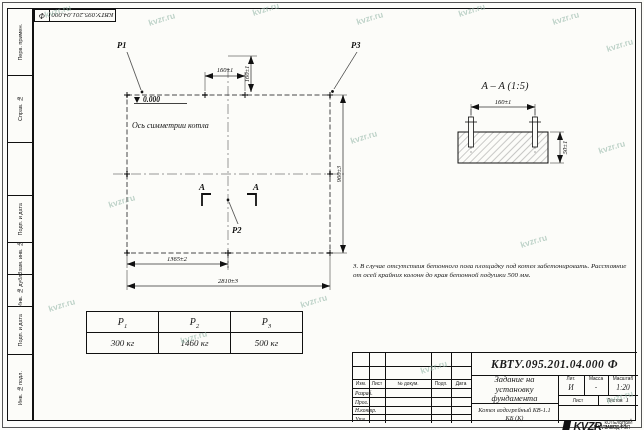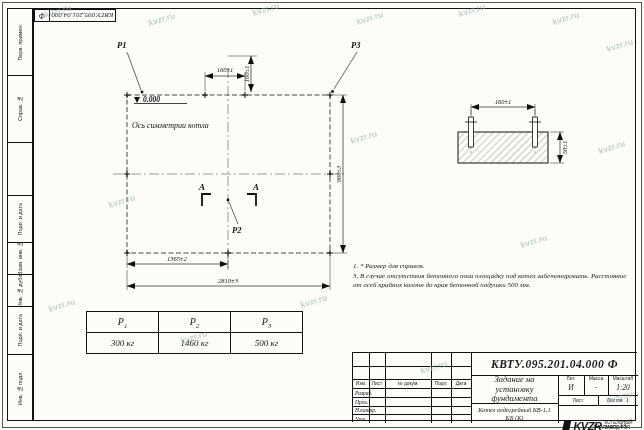--- a/index.html
+++ b/index.html
@@ -197,20 +197,21 @@
     </g>
 
     <g stroke="#111" stroke-width="1.8" fill="none">
       <path d="M106,166 L97,166 L97,178"></path>
       <path d="M142,166 L151,166 L151,178"></path>
     </g>
     <text class="atext" x="97" y="162" text-anchor="middle">А</text>
     <text class="atext" x="151" y="162" text-anchor="middle">А</text>
   </svg>
 
+  <div class="section-title">А – А (1:5)</div>
   <svg class="section-svg" width="150" height="85" viewBox="0 0 150 85">
     <defs>
       <marker id="arrS" markerWidth="9" markerHeight="8" refX="8" refY="3" orient="auto-start-reverse" markerUnits="userSpaceOnUse">
         <path d="M0,0 L8,3 L0,6 Z" fill="#111"></path>
       </marker>
       <pattern id="hatch" width="5" height="5" patternTransform="rotate(45)" patternUnits="userSpaceOnUse">
         <line x1="0" y1="0" x2="0" y2="5" stroke="#666" stroke-width=".7"></line>
       </pattern>
     </defs>
 
@@ -237,21 +238,20 @@
 
     <g>
       <line x1="105" y1="37" x2="119" y2="37" stroke="#333" stroke-width=".55"></line>
       <line x1="105" y1="68" x2="119" y2="68" stroke="#333" stroke-width=".55"></line>
       <line x1="115" y1="37" x2="115" y2="68" stroke="#222" stroke-width=".7" marker-start="url(#arrS)" marker-end="url(#arrS)"></line>
       <text class="dimtext" transform="translate(122,52.5) rotate(-90)" text-anchor="middle">50±1</text>
     </g>
   </svg>
 
   <div class="notes">
-    <div>1. * Размер для справок.</div>
     <div>3. В случае отсутствия бетонного пола площадку под котел забетонировать. Расстояние от осей крайних колонн до края бетонной подушки 500 мм.</div>
   </div>
 
   <table class="ptable">
     <tbody>
         <tr>
       <td class="hdr"><span>Р</span><sub>1</sub></td>
       <td class="hdr"><span>Р</span><sub>2</sub></td>
       <td class="hdr"><span>Р</span><sub>3</sub></td>
     </tr>

